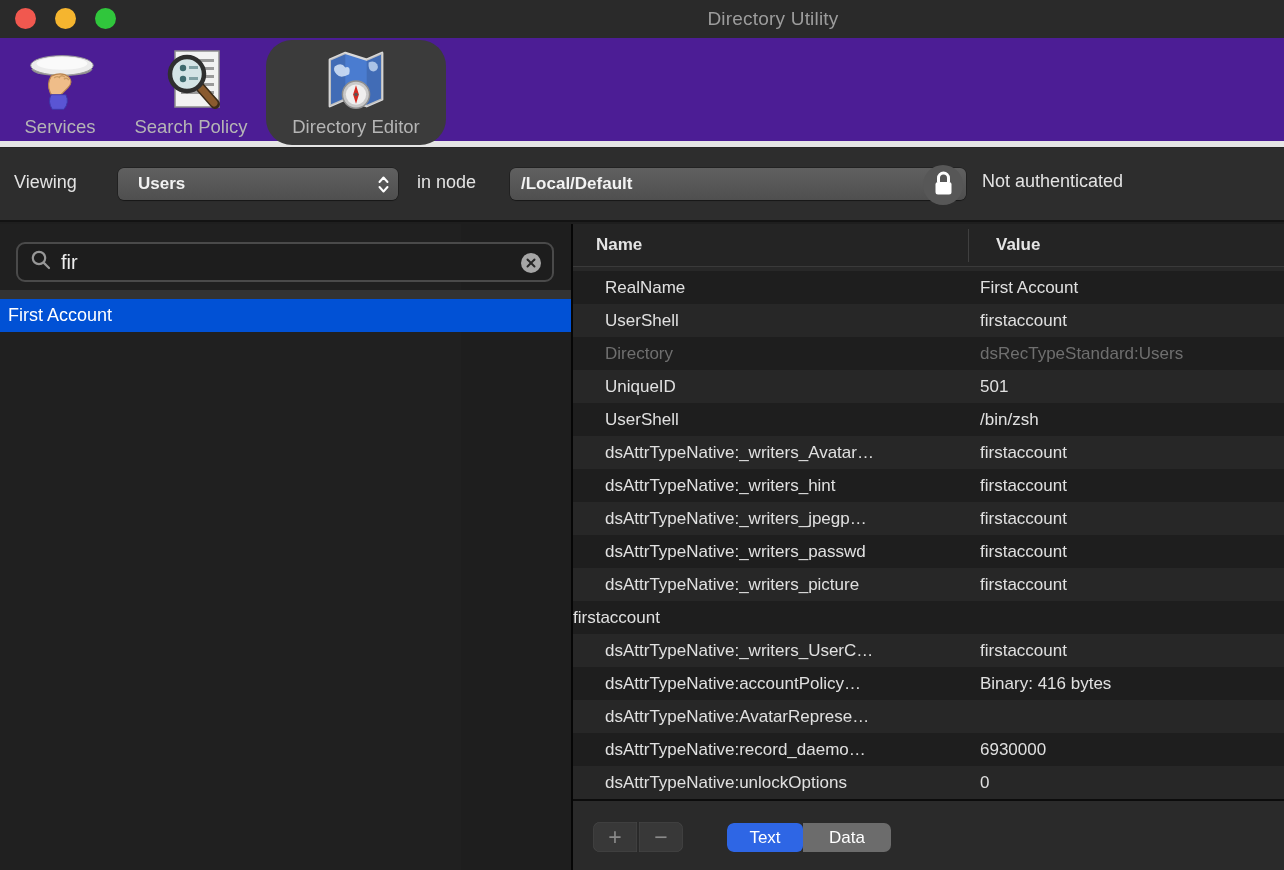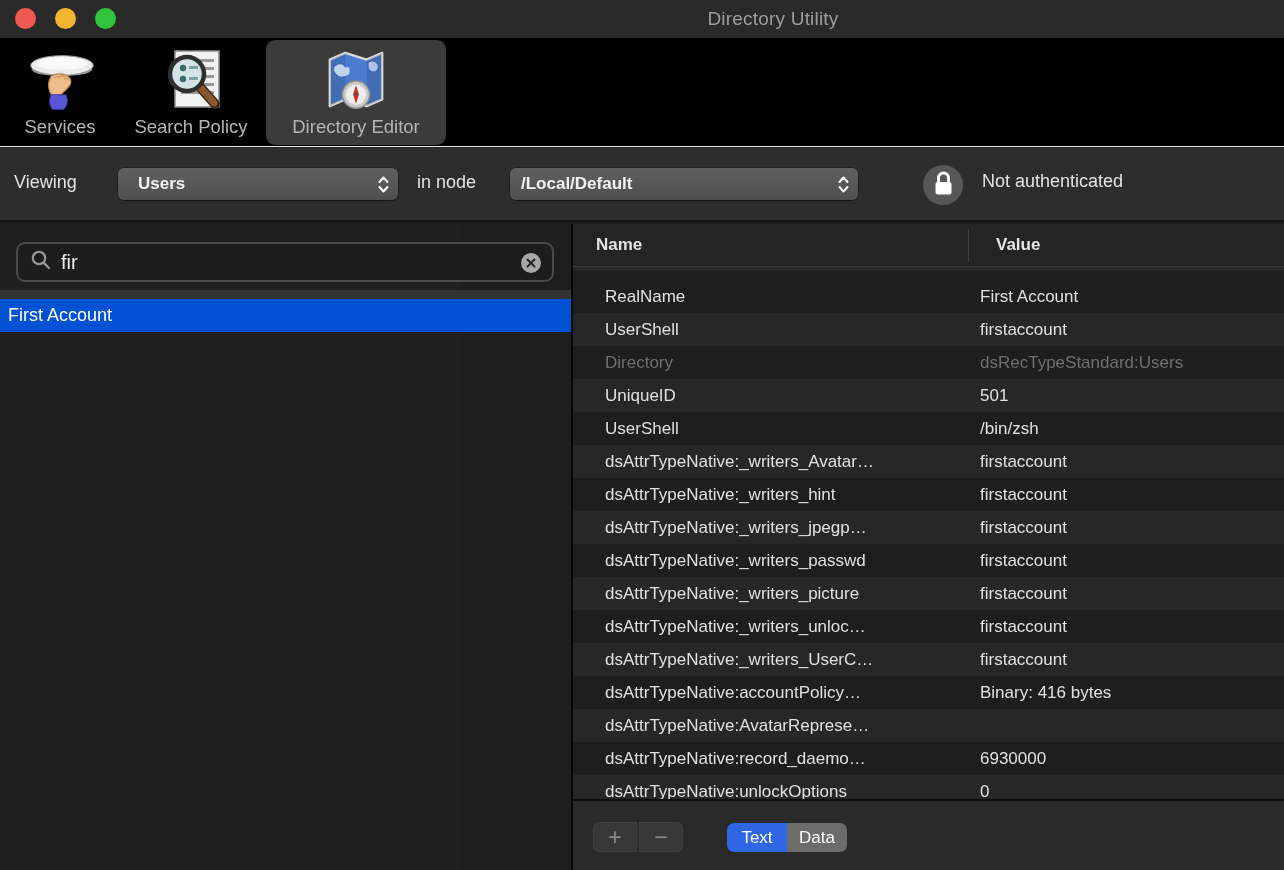--- a/index.html
+++ b/index.html
@@ -11,37 +11,37 @@
   
   .titlebar { position:absolute; left:0; top:0; width:1284px; height:38px; background:#2a2a2a; }
   .traffic { position:absolute; left:15px; top:8px; display:flex; gap:19px; }
   .light { width:21px; height:21px; border-radius:50%; }
   .light.red    { background:#f1584f; }
   .light.yellow { background:#f5b52f; }
   .light.green  { background:#30c63c; }
   .win-title { position:absolute; left:0; top:8px; width:1546px; text-align:center; font-size:19px; color:#9c9c9c; letter-spacing:.2px; }
 
   
-  .toolbar { position:absolute; left:0; top:38px; width:1284px; height:109px; background:#000000; border-bottom:1px solid #e5e5e5; }
+  .toolbar { position:absolute; left:0; top:38px; width:1284px; height:109px; background:#4c1d95; border-bottom:6px solid #e5e5e5; }
   .tool-item { position:absolute; top:2px; height:105px; border-radius:9px; display:flex; flex-direction:column; align-items:center; justify-content:flex-end; padding-bottom:7px; }
-  .tool-item.selected { background:#3b3b3b; }
+  .tool-item.selected { background:#3b3b3b;border-radius:26px; }
   .tool-item .ticon { flex:0 0 auto; margin-bottom:3px; display:flex; align-items:center; justify-content:center; }
   .tool-label { font-size:18.5px; color:#b5b5b5; white-space:nowrap; }
   #tool-services { left:8px;   width:104px; }
   #tool-search   { left:118px; width:146px; }
   #tool-editor   { left:266px; width:180px; }
 
   
   .viewbar { position:absolute; left:0; top:147px; width:1284px; height:75px; background:#2d2d2d; border-top:1px solid #262626; border-bottom:2px solid #131313; }
   .vlabel { position:absolute; top:24px; font-size:18px; color:#e3e3e3; font-weight:500; }
   #lbl-viewing { left:14px; }
   #lbl-innode  { left:417px; }
   .popup { position:absolute; top:20px; height:32px; background:linear-gradient(#606060,#4f4f4f); border-radius:6px; box-shadow:0 0 0 .5px rgba(0,0,0,.45), 0 1px 1px rgba(0,0,0,.3); display:flex; align-items:center; padding:0 30px 0 11px; color:#f2f2f2; font-size:17px; font-weight:600; cursor:default; }
   #popup-users { left:118px; width:280px;padding-left:20px; }
-  #popup-node  { left:510px; width:348px; }
+  #popup-node  { left:510px; width:456px; }
   .popup .chev { position:absolute; right:8px; top:7px; }
   .lockwrap { position:absolute; left:923px; top:17px; width:40px; height:40px; border-radius:50%; background:#575757; display:flex; align-items:center; justify-content:center; }
   #auth-status { left:982px; top:23px; }
 
   
   .sidebar { position:absolute; left:0; top:224px; width:461px; height:646px; background:#202020; }
   .vdivider { position:absolute; left:571px; top:224px; width:2px; height:646px; background:#060606; }
   .main { position:absolute; left:573px; top:224px; width:711px; height:646px; background:#1e1e1e; }
 
   
@@ -51,37 +51,37 @@
   .listheader-band { position:absolute; left:0; top:66px; width:571px; height:9px; background:#333333; }
   .result-row { position:absolute; left:0; top:75px; width:571px; height:33px; background:var(--sel-blue,#0151d5); color:#fff; font-size:18px; display:flex; align-items:center; padding-left:8px; }
 
   
   .thead { position:absolute; left:0; top:0; width:711px; height:43px; background:#242424; border-bottom:1px solid #3a3a3a; }
   .thead .col { position:absolute; top:11px; font-size:17px; font-weight:700; color:#e4e4e4;margin-left:16px; }
   .col-name  { left:7px; }
   .col-value { left:407px; }
   .col-sep { position:absolute; left:395px; top:5px; width:1px; height:33px; background:#404040; }
   .partialrow { position:absolute; left:0; top:43px; width:711px; height:4px; background:#282828; }
-  .rows { position:absolute; left:0; top:47px; width:711px;margin-top:9px; }
+  .rows { position:absolute; left:0; top:47px; width:711px; }
   .trow { display:grid; grid-template-columns:407px 1fr; height:33px; align-items:center; font-size:17px; color:#e0e0e0; }
   .trow:nth-child(odd)  { background:#1e1e1e; }
   .trow:nth-child(even) { background:#272727; }
   .trow .ncell { padding-left:32px; white-space:nowrap; overflow:hidden; }
   .trow .vcell { white-space:nowrap; overflow:hidden; }
   .trow.dimmed { color:#6f6f6f; }
 
   
   .tfooter { position:absolute; left:0; top:575px; width:711px; height:71px; background:#2a2a2a; border-top:2px solid #0c0c0c; }
   .pm-btn { position:absolute; top:21px; width:44px; height:30px; background:#383838; display:flex; align-items:center; justify-content:center; color:#8a8a8a; font-size:23px; line-height:1; box-shadow:inset 0 0 0 .5px #474747; }
   #btn-add    { left:20px; border-radius:7px 0 0 7px; }
   #btn-remove { left:66px; border-radius:0 7px 7px 0; }
   .segmented { position:absolute; left:154px; top:22px; height:29px; display:flex; border-radius:7px; overflow:hidden; }
   .segment { display:flex; align-items:center; justify-content:center; font-size:17px; font-weight:500; color:#fff; }
-  .segment.on  { width:60px; background:var(--seg-blue,#2e66e5); }
-  .segment.off { width:60px; background:#6c6c6c; }
+  .segment.on  { width:76px; background:var(--seg-blue,#2e66e5);border-radius:6px; }
+  .segment.off { width:88px; background:#6c6c6c; }
 </style>
 </head>
 <body>
 
 <div class="window">
 
   <div class="titlebar">
     <div class="traffic">
       <span class="light red"></span>
       <span class="light yellow"></span>
@@ -258,21 +258,20 @@
         <span class="ncell">dsAttrTypeNative:_writers_passwd</span>
         <span class="vcell">firstaccount</span>
       </div>
 
       <div class="trow">
         <span class="ncell">dsAttrTypeNative:_writers_picture</span>
         <span class="vcell">firstaccount</span>
       </div>
 
       <div class="trow">
-        <span class="ncell">dsAttrTypeNative:_writers_unloc…</span>
         <span class="vcell">firstaccount</span>
       </div>
 
       <div class="trow">
         <span class="ncell">dsAttrTypeNative:_writers_UserC…</span>
         <span class="vcell">firstaccount</span>
       </div>
 
       <div class="trow">
         <span class="ncell">dsAttrTypeNative:accountPolicy…</span>

